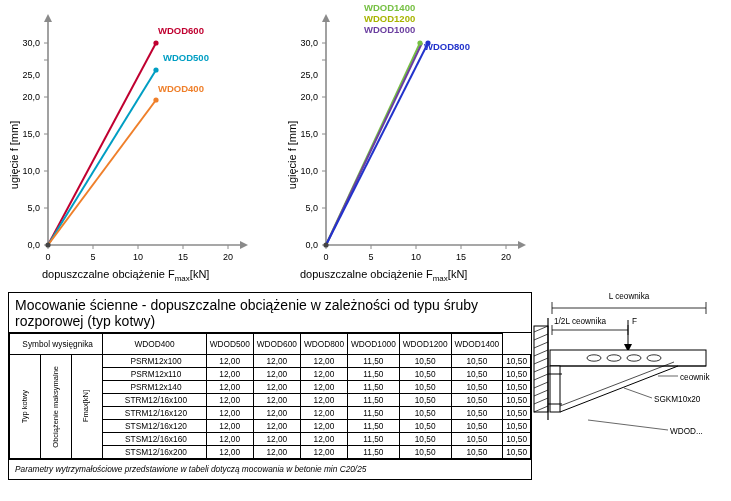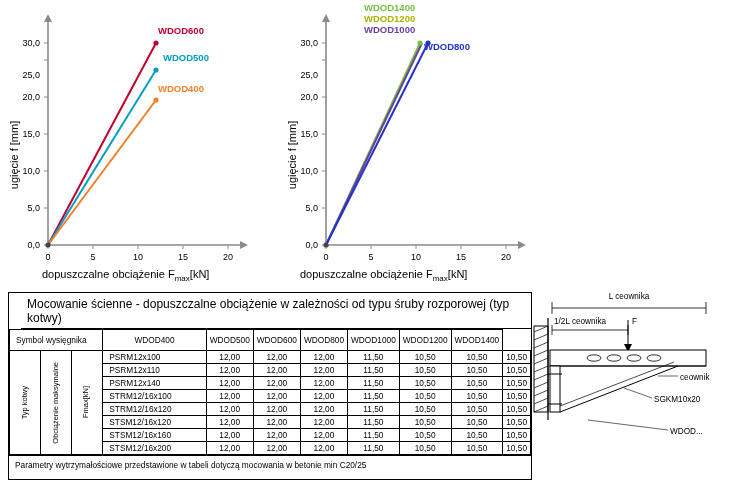--- a/index.html
+++ b/index.html
@@ -19,37 +19,37 @@
   .tick-lbl{font-size:9px;fill:#000;}
   .series-lbl{font-size:9.5px;font-weight:bold;}
 
   
   #table-block{
     position:absolute;left:8px;top:292px;width:522px;height:186px;
     border:1px solid #000;background:#fff;
     font-size:8.5px;
   }
   #table-caption{
-    padding:4px 6px 3px 6px;font-size:12px;border-bottom:1px solid #000;margin-left:12px;
+    padding:4px 6px 3px 6px;font-size:14px;border-bottom:1px solid #000;
   }
   table{border-collapse:collapse;width:100%;font-size:8.3px;}
   th,td{border:1px solid #000;padding:1px 3px;text-align:center;}
   th{font-weight:normal;}
   .hdr-row th{height:18px;}
-  .row-label{text-align:left;padding-left:6px;width:120px;}
+  .row-label{text-align:center;padding-left:6px;width:120px;}
   .vert-cell{
     width:14px;padding:0;position:relative;
   }
   .vert-text{
     writing-mode:vertical-rl;transform:rotate(180deg);
     font-size:7.5px;line-height:1.1;white-space:nowrap;
     display:block;margin:0 auto;
   }
   #table-footer{
-    border-top:1px solid #000;padding:4px 6px;font-size:8.3px;
+    border-top:1px solid #000;padding:4px 6px;font-size:8.3px;font-style:italic;
   }
 
   
   #diagram{position:absolute;left:528px;top:288px;width:188px;height:190px;}
   .dg-lbl{font-size:8.2px;}
 </style>
 </head>
 <body>
 
 <div class="chart-wrap" id="chart1">

